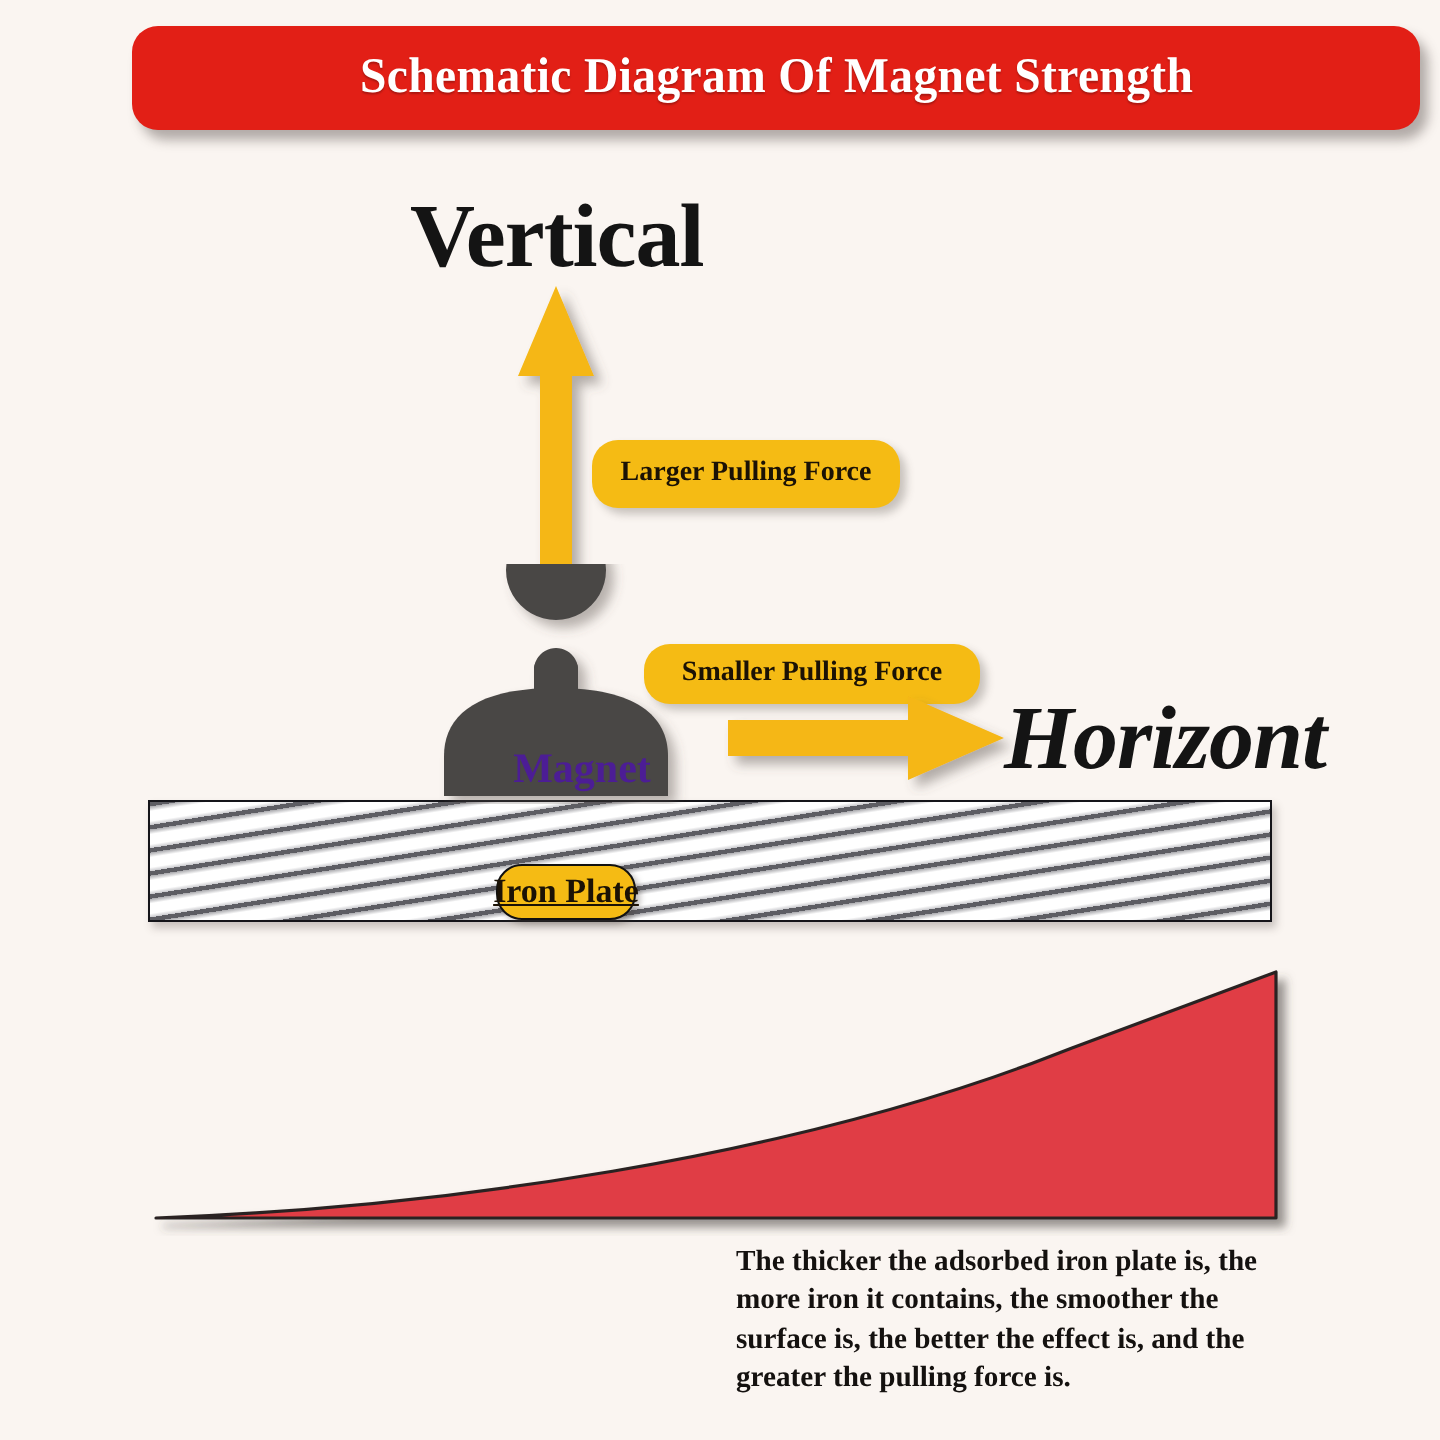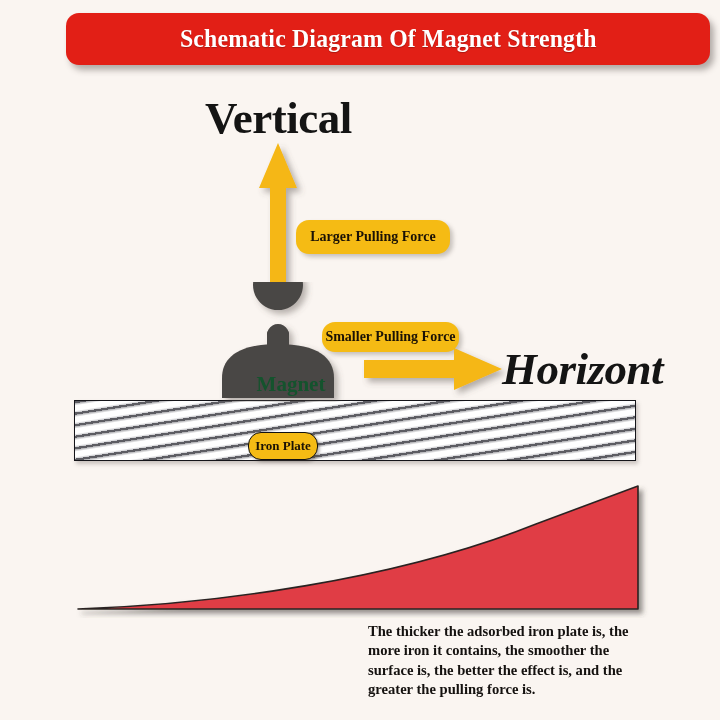--- a/index.html
+++ b/index.html
@@ -103,52 +103,53 @@
     left: 296px;
     top: 220px;
     width: 154px;
     height: 34px;
     font-size: 14px;
     box-shadow: 3px 3px 4px rgba(70,60,55,0.28);
   }
   .tag-smaller {
     left: 322px;
     top: 322px;
-    width: 137px;
+    width: 168px;
     height: 30px;
     font-size: 14px;
     box-shadow: 3px 3px 4px rgba(70,60,55,0.28);
   }
   .tag-iron {
     left: 248px;
     top: 432px;
     width: 68px;
     height: 26px;
-    font-size: 13px;
+    font-size: 17px;
     border: 1.5px solid #111;
     box-shadow: 2px 2px 3px rgba(70,60,55,0.35);
     z-index: 6;
+    text-decoration: underline;
   }
 
   
   .magnet {
     position: absolute;
     left: 216px;
     top: 282px;
     width: 150px;
     height: 120px;
     z-index: 4;
   }
   .magnet-label {
     position: absolute;
     left: 216px;
     top: 372px;
     width: 150px;
     text-align: center;
-    color: #14532d;
+    color: #4c1d95;
     font-weight: bold;
     font-size: 21px;
     z-index: 5;
     pointer-events: none;
   }
 
   
   .iron-plate {
     position: absolute;
     left: 74px;

